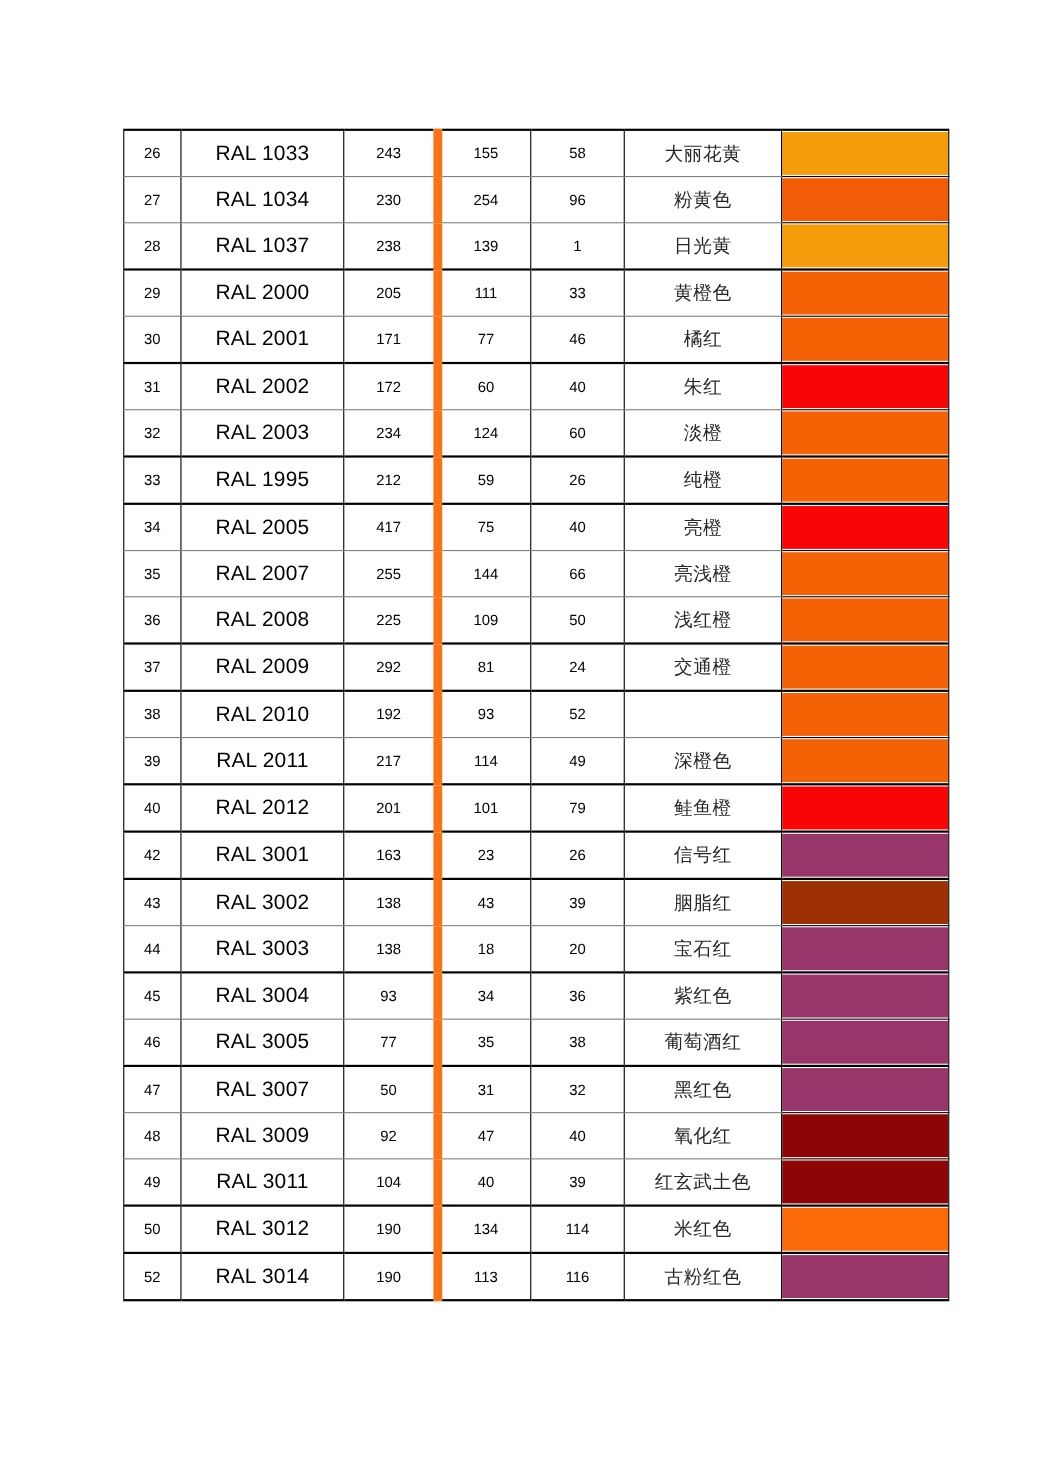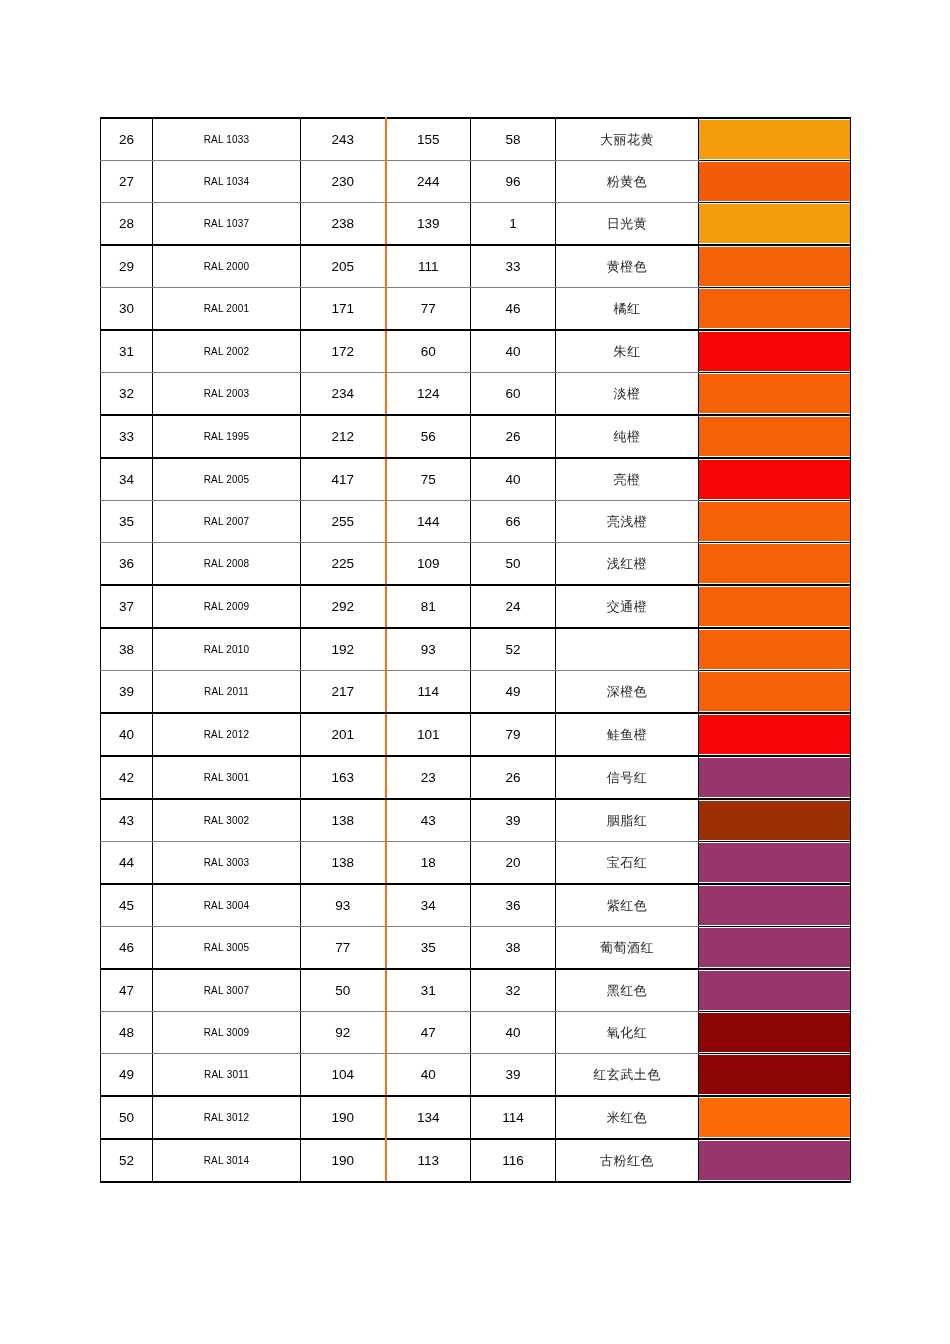--- a/index.html
+++ b/index.html
@@ -15,21 +15,21 @@
     overflow: hidden;
   }
   .page {
     position: relative;
     width: 950px;
     height: 1344px;
     background: #ffffff;
   }
   .table-wrap {
     position: absolute;
-    left: 100px;
+    left: 112px;
     top: 117px;
     width: 750px;
   }
   table.ral {
     border-collapse: collapse;
     table-layout: fixed;
     width: 750px;
     background: #ffffff;
   }
   table.ral col.c-idx    { width: 52px; }
@@ -51,32 +51,32 @@
     color: #000000;
     border-top: 1px solid #808080;
     border-bottom: 1px solid #808080;
     border-left: 1px solid #000000;
     border-right: 1px solid #000000;
     overflow: hidden;
     white-space: nowrap;
   }
   
   table.ral td.sep-right {
-    border-right: 2px solid #f97316;
+    border-right: 8px solid #f97316;
   }
   
   table.ral tr.hr-top > td    { border-top: 2px solid #000000; }
   table.ral tr.hr-bottom > td { border-bottom: 2px solid #000000; }
 
   table.ral td.idx  { font-size: 13.5px; }
-  table.ral td.code { font-size: 10px; letter-spacing: 0.2px; }
+  table.ral td.code { font-size: 19px; letter-spacing: 0.2px; }
   table.ral td.num  { font-size: 13.5px; }
   table.ral td.name {
     font-family: "DejaVu Sans", sans-serif;
-    font-size: 13px;
+    font-size: 17px;
     color: #262626;
     letter-spacing: 0.5px;
   }
   table.ral td.swatch {
     padding: 0;
     border-left: 1px solid #000000;
     border-right: 1px solid #000000;
     border-top: 1px solid #000000;
     border-bottom: 1px solid #000000;
   }
@@ -110,21 +110,21 @@
             <td class="num">58</td>
             <td class="name">大丽花黄</td>
             <td class="swatch">
               <span class="swatch-fill" style="background-color: rgb(245, 156, 11);"></span>
             </td>
           </tr>
           <tr>
             <td class="idx">27</td>
             <td class="code">RAL 1034</td>
             <td class="num sep-right">230</td>
-            <td class="num">244</td>
+            <td class="num">254</td>
             <td class="num">96</td>
             <td class="name">粉黄色</td>
             <td class="swatch">
               <span class="swatch-fill" style="background-color: rgb(242, 92, 6);"></span>
             </td>
           </tr>
           <tr class="hr-bottom">
             <td class="idx">28</td>
             <td class="code">RAL 1037</td>
             <td class="num sep-right">238</td>
@@ -176,21 +176,21 @@
             <td class="num">60</td>
             <td class="name">淡橙</td>
             <td class="swatch">
               <span class="swatch-fill" style="background-color: rgb(245, 98, 6);"></span>
             </td>
           </tr>
           <tr class="hr-top hr-bottom">
             <td class="idx">33</td>
             <td class="code">RAL 1995</td>
             <td class="num sep-right">212</td>
-            <td class="num">56</td>
+            <td class="num">59</td>
             <td class="num">26</td>
             <td class="name">纯橙</td>
             <td class="swatch">
               <span class="swatch-fill" style="background-color: rgb(245, 98, 6);"></span>
             </td>
           </tr>
           <tr class="hr-top">
             <td class="idx">34</td>
             <td class="code">RAL 2005</td>
             <td class="num sep-right">417</td>

